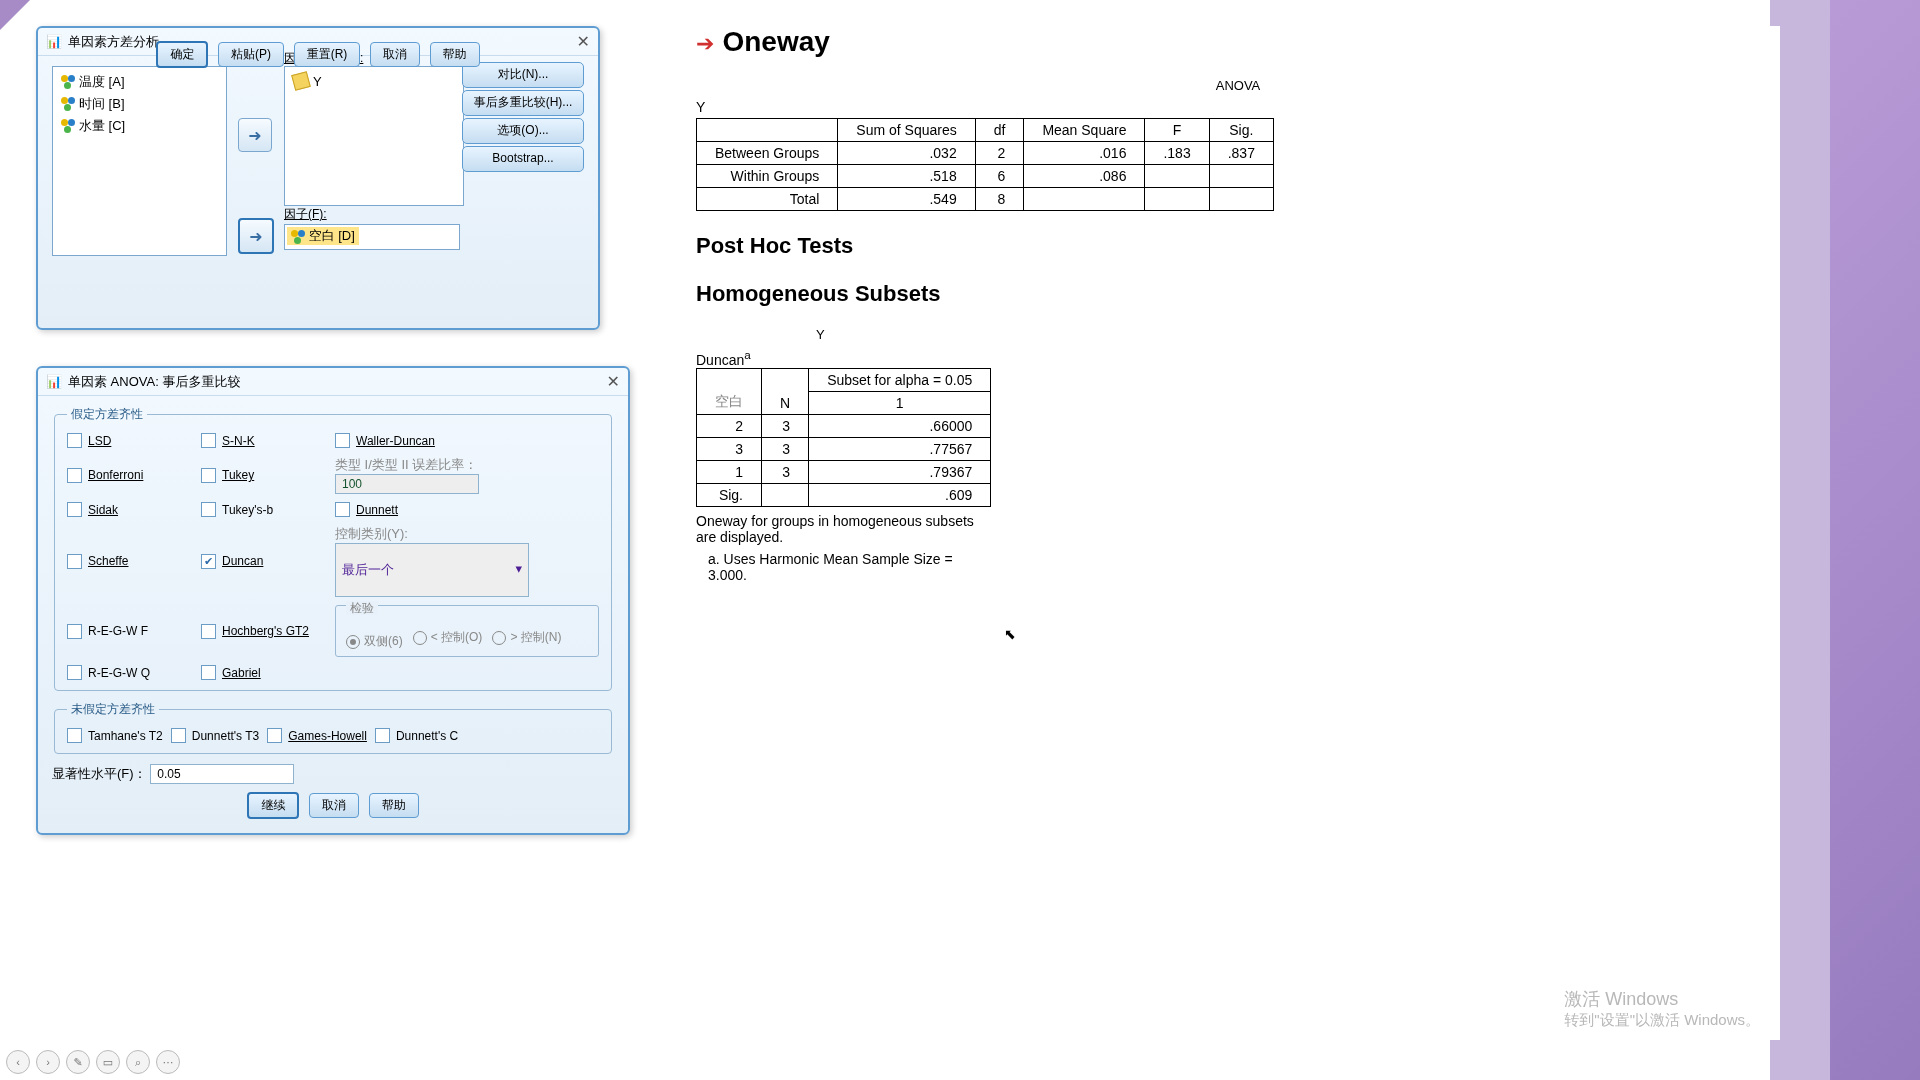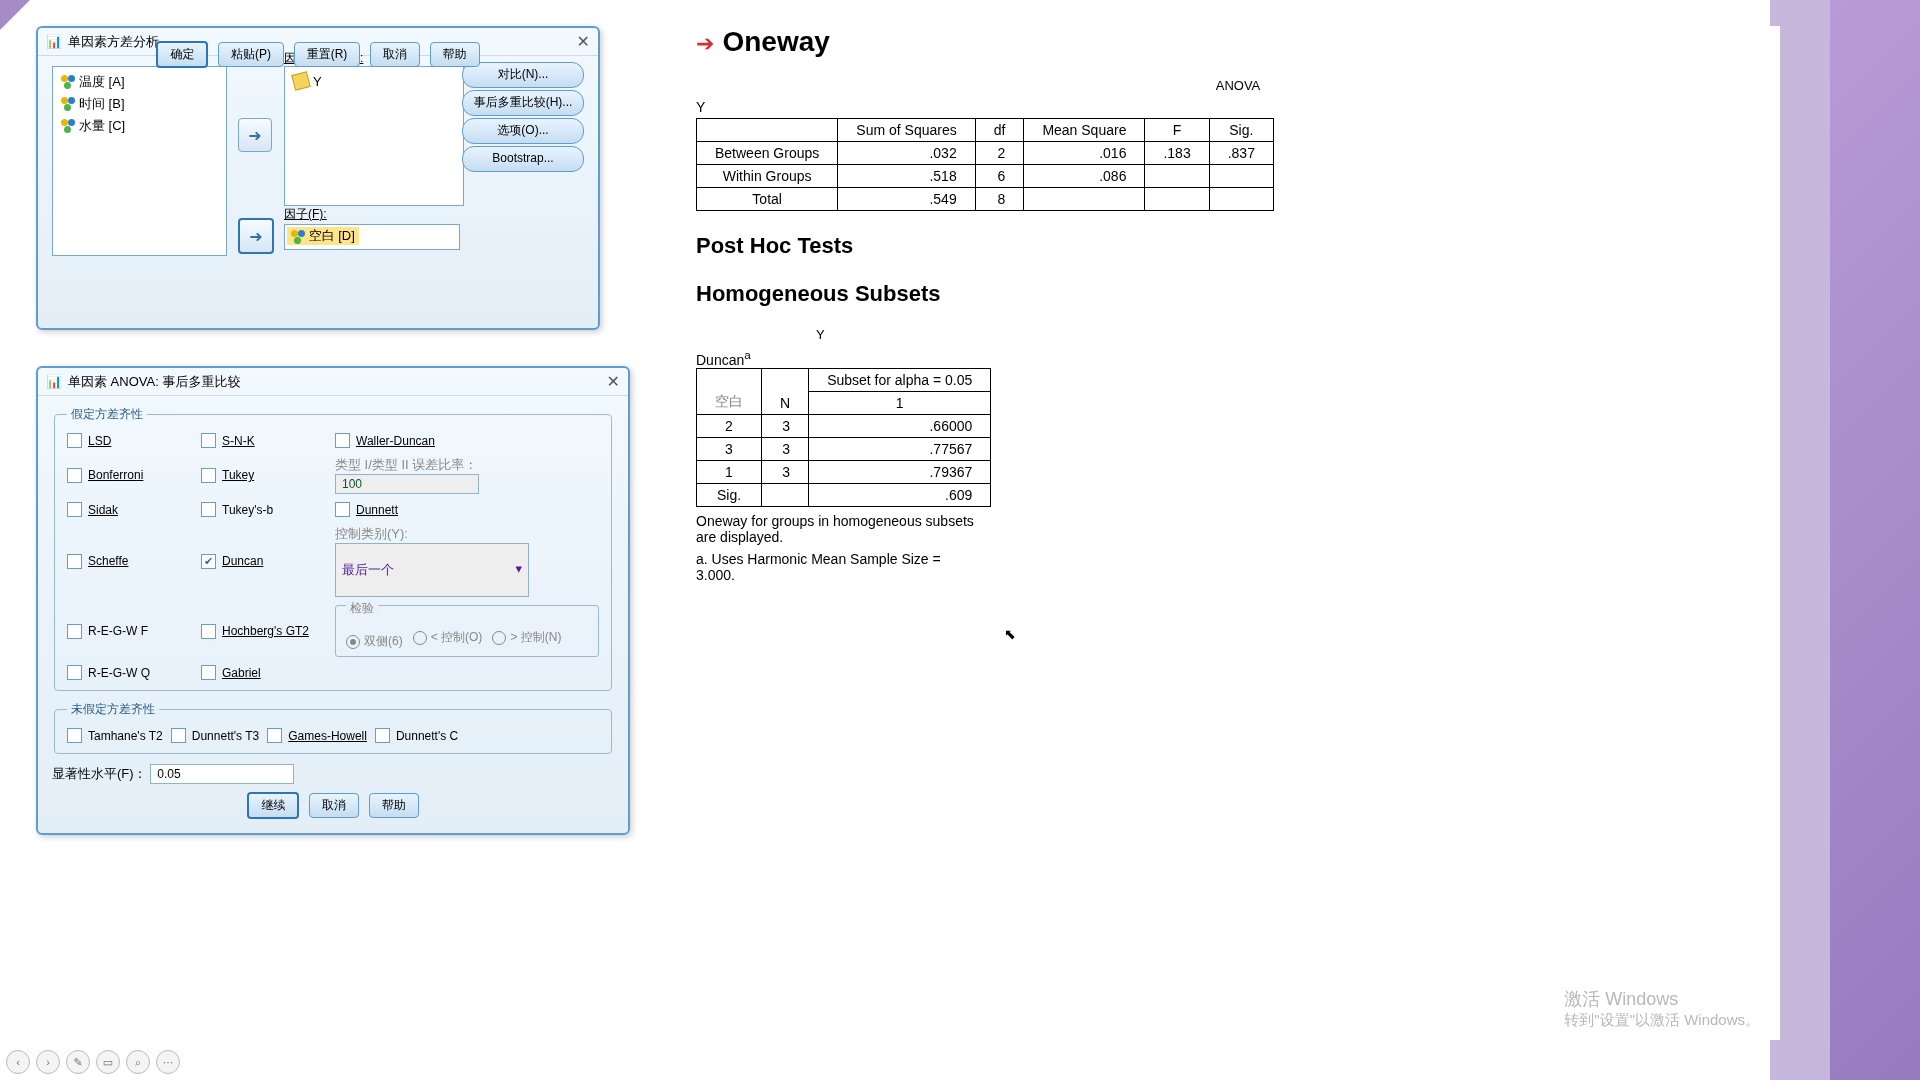--- a/index.html
+++ b/index.html
@@ -23,21 +23,21 @@
 .circ3::before,.circ3::after{content:"";position:absolute;width:7px;height:7px;border-radius:50%}
 .circ3::before{background:#e6b800;left:0;top:0}
 .circ3::after{background:#2a7fc9;right:0;top:0}
 .circ3 i{position:absolute;width:7px;height:7px;border-radius:50%;background:#4bb44b;bottom:0;left:3px}
 .label-h{position:absolute;font-size:12px}
 .depbox{border:1px solid #7ba7ce;background:#fff;position:absolute;left:246px;top:10px;width:170px;height:130px;padding:4px}
 .ruler{width:14px;height:14px;display:inline-block;background:#f4d35e;border:1px solid #c9a227;transform:rotate(-15deg)}
 .factorbox{border:1px solid #7ba7ce;background:#fff;position:absolute;left:246px;top:168px;width:170px;height:20px;padding:2px}
 .sel-yellow{background:#ffe58a;display:inline-block;padding:0 4px}
 .arrowbtn{position:absolute;width:32px;height:32px;border:1px solid #7ba7ce;border-radius:4px;background:linear-gradient(#f6fbff,#d5e6f4);display:flex;align-items:center;justify-content:center;font-size:16px;color:#3a6fa4;cursor:pointer}
-.rtbtn{position:absolute;right:14px;width:120px;height:24px;border:1px solid #5e9cd1;border-radius:12px;background:linear-gradient(#e8f4ff,#c5ddf1);font-size:12px;text-align:center;line-height:22px;cursor:pointer}
+.rtbtn{position:absolute;right:14px;width:120px;height:24px;border:1px solid #5e9cd1;border-radius:5px;background:linear-gradient(#e8f4ff,#c5ddf1);font-size:12px;text-align:center;line-height:22px;cursor:pointer}
 .mainbtns{position:absolute;bottom:8px;left:0;right:0;text-align:center}
 .btn{display:inline-block;margin:0 3px;padding:3px 12px;border:1px solid #5e9cd1;border-radius:4px;background:linear-gradient(#e8f4ff,#c5ddf1);font-size:12px;cursor:pointer}
 .btn.first{border:2px solid #2e75b6}
 
 .dlg2{width:590px;margin-top:36px}
 .dlg2-body{padding:10px 14px 14px}
 .fieldset{border:1px solid #9ab9d4;border-radius:4px;padding:10px 12px;margin-bottom:10px;position:relative}
 .fieldset legend{font-size:12px;padding:0 4px;color:#2a5c88}
 .chkgrid{display:grid;grid-template-columns:130px 130px 1fr;row-gap:8px;column-gap:4px}
 .chk{display:flex;align-items:center;gap:6px;font-size:12px}
@@ -51,21 +51,21 @@
 .u{text-decoration:underline}
 
 .arrow-red{color:#d03030;font-size:22px;margin-right:8px}
 .h1out{font-family:Arial;font-weight:bold;font-size:28px}
 .h2out{font-family:Arial;font-weight:bold;font-size:22px;margin:22px 0 10px}
 .anova-title{text-align:center;font-weight:normal;font-family:Arial;margin:20px 0 6px}
 .smallY{font-family:Arial;font-size:14px;margin-bottom:3px}
 table.out{border-collapse:collapse;font-family:Arial;font-size:14px}
 table.out th,table.out td{border:1.5px solid #000;padding:3px 18px;text-align:right}
 table.out th{font-weight:normal;text-align:center}
-table.out td.l{text-align:center}
+table.out td.l{text-align:right}
 .note{font-family:Arial;font-size:14px;margin-top:6px;max-width:280px}
 .watermark{position:absolute;right:160px;bottom:50px;color:#b8b8b8;font-size:15px;text-align:left}
 .watermark .big{font-size:18px}
 .navbar{position:absolute;bottom:6px;left:6px;display:flex;gap:6px}
 .navbtn{width:22px;height:22px;border:1px solid #bbb;border-radius:50%;background:#f4f4f4;display:flex;align-items:center;justify-content:center;font-size:11px;color:#777}
 .cursor{position:absolute;left:1004px;top:626px;font-size:14px;color:#000}
 .innerfs{border:1px solid #9ab9d4;padding:6px 10px;border-radius:3px;color:#888;font-size:12px}
 </style>
 </head>
 <body>
@@ -323,21 +323,21 @@
               <td>.79367</td>
             </tr>
   <tr>
               <td class="l">Sig.</td>
               <td></td>
               <td>.609</td>
             </tr>
  </tbody>
         </table>
  <div class="note">Oneway for groups in homogeneous subsets are displayed.</div>
- <div class="note" style="">a. Uses Harmonic Mean Sample Size = 3.000.</div>
+ <div class="note" style="margin-left:12px">a. Uses Harmonic Mean Sample Size = 3.000.</div>
 </div>
 </div>
 
 <div class="watermark">
  <div class="big">激活 Windows</div>
  <div>转到"设置"以激活 Windows。</div>
 </div>
 
 <div class="navbar">
  <div class="navbtn">‹</div>

